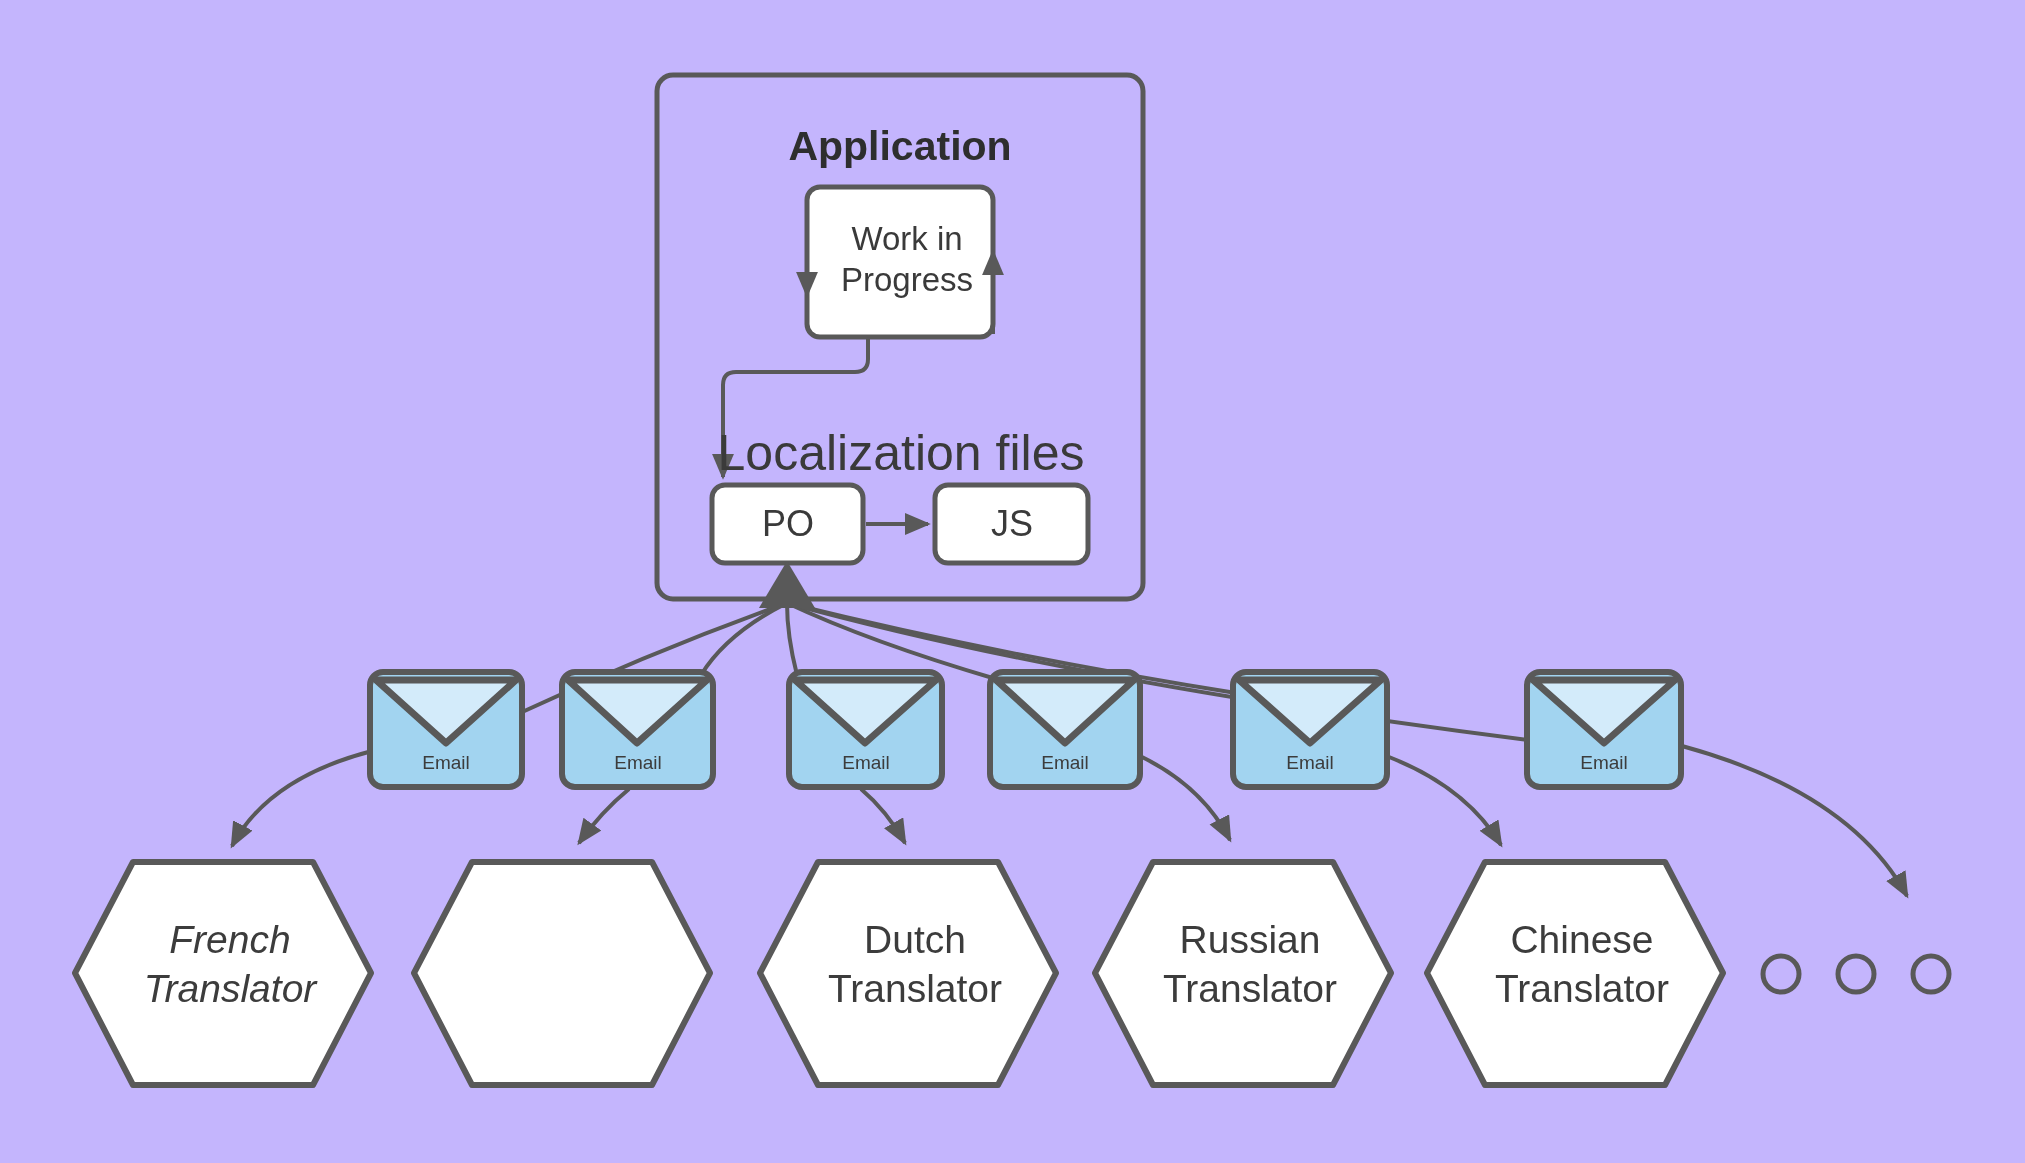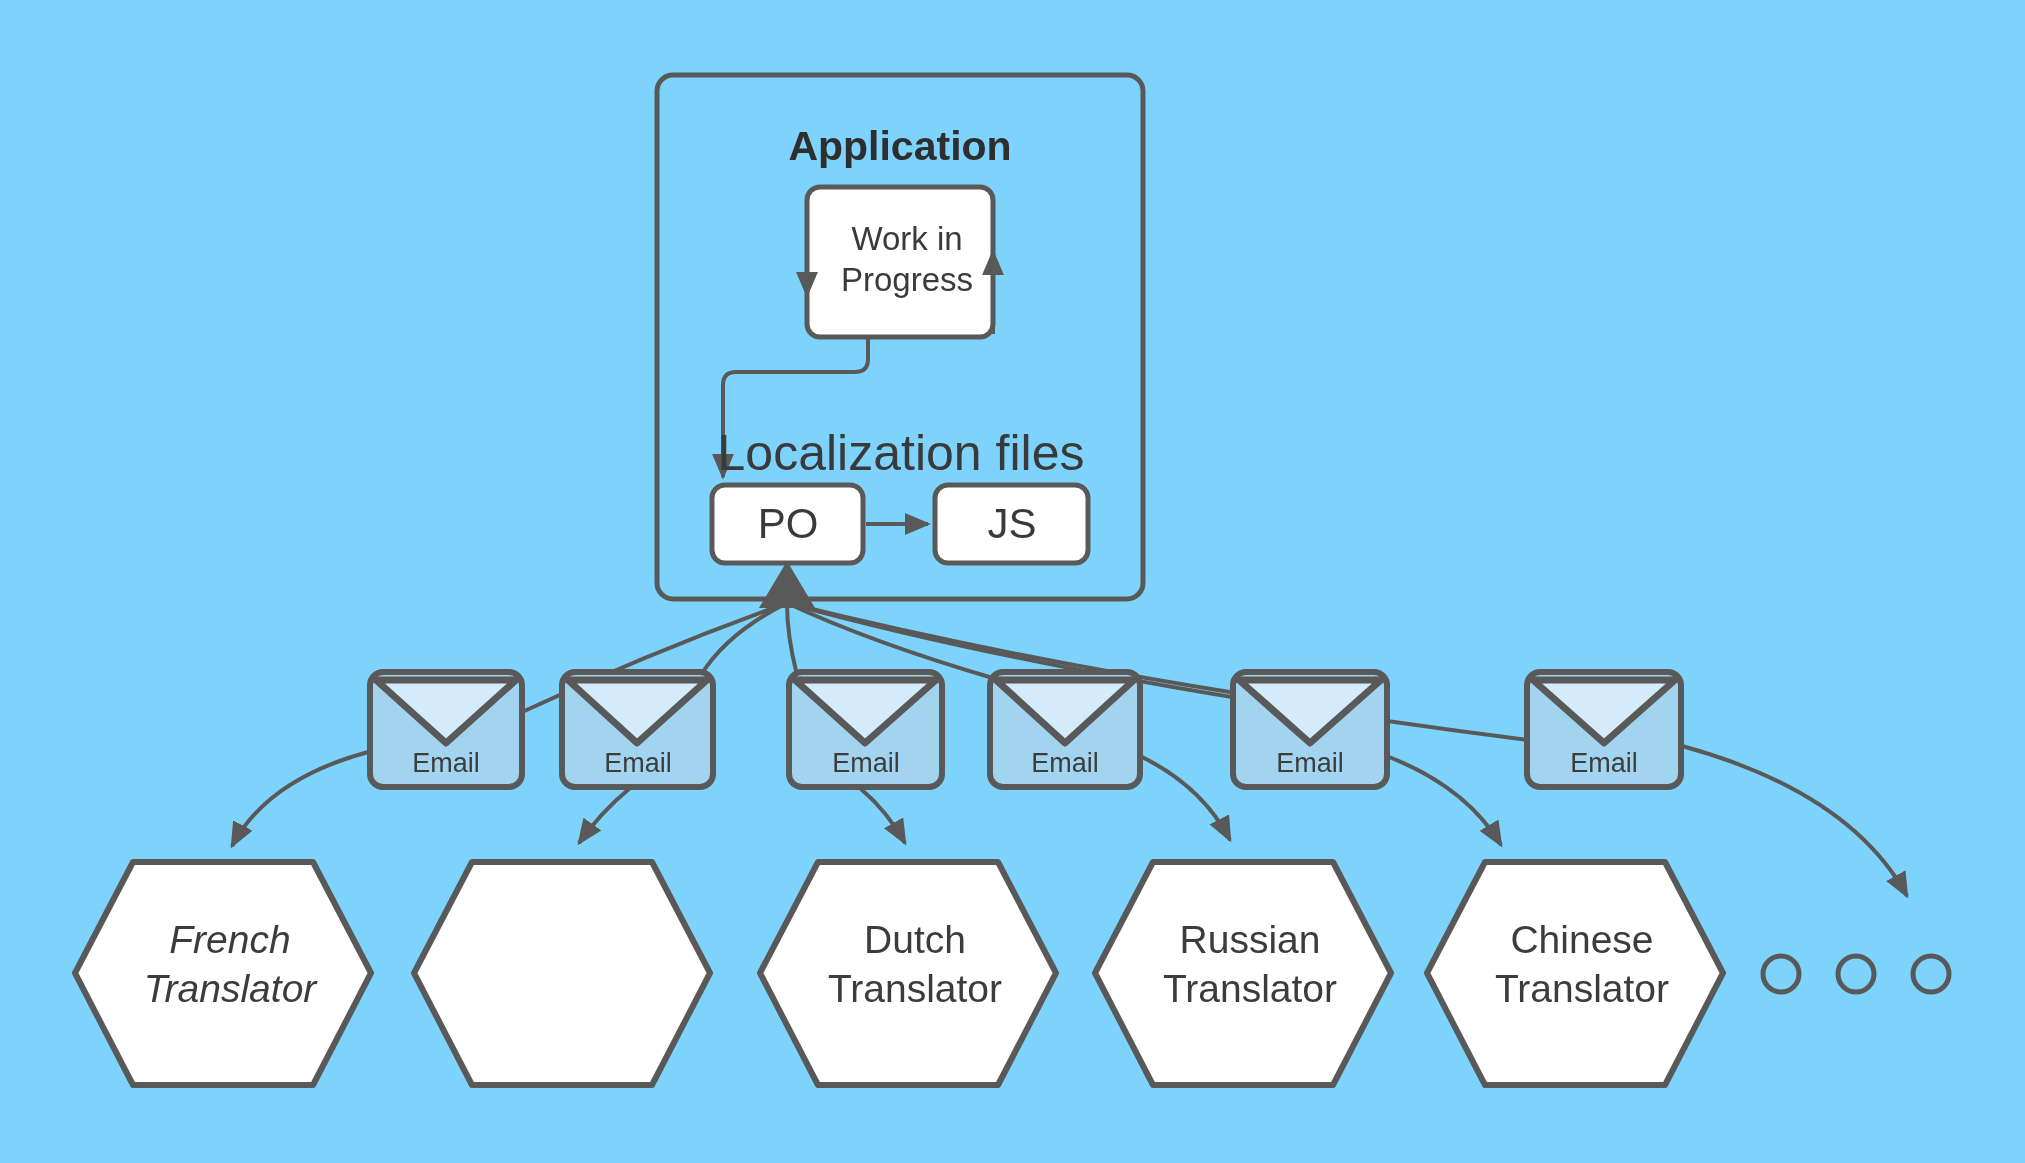--- a/index.html
+++ b/index.html
@@ -1,37 +1,37 @@
 <!DOCTYPE html>
 <html><head>
 <meta charset="utf-8">
 <style>
   html,body{margin:0;padding:0;background:#ffffff;}
   .canvas{
     position:relative;
     width:2025px;height:1163px;
-    background:#7dd3fc;
+    background:#c4b5fd;
     font-family:"Liberation Sans", sans-serif;
     overflow:hidden;
   }
   .canvas > svg{position:absolute;left:0;top:0;}
   .lbl{
     position:absolute;
     transform:translate(-50%,-50%);
     text-align:center;
     color:#3a3a3a;
     line-height:1.22;
     white-space:nowrap;
   }
   .lbl.wrap{white-space:normal;padding-left:14px;}
   .app-title{font-size:41px;font-weight:bold;color:#2e2e2e;}
   .wip-label{font-size:33px;width:178px;line-height:1.25;}
   .loc-label{font-size:50px;}
-  .file-label{font-size:42px;text-align:right;}
-  .email-label{font-size:27px;color:#3c3c3c;}
+  .file-label{font-size:36px;text-align:right;}
+  .email-label{font-size:19px;color:#3c3c3c;}
   .hex-label{font-size:39px;width:252px;line-height:1.26;color:#3c3c3c;}
 </style>
 </head>
 <body>
 
 <div class="canvas">
 
   <svg width="2025" height="1163" viewBox="0 0 2025 1163">
     <defs>
       <marker id="ah" markerWidth="8" markerHeight="7" refX="5.8" refY="2.75" orient="auto" markerUnits="strokeWidth">

